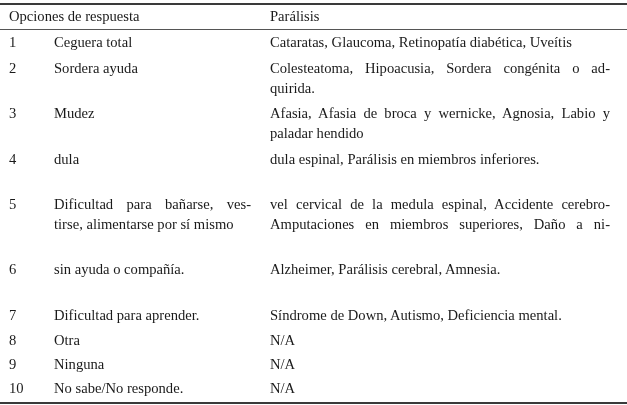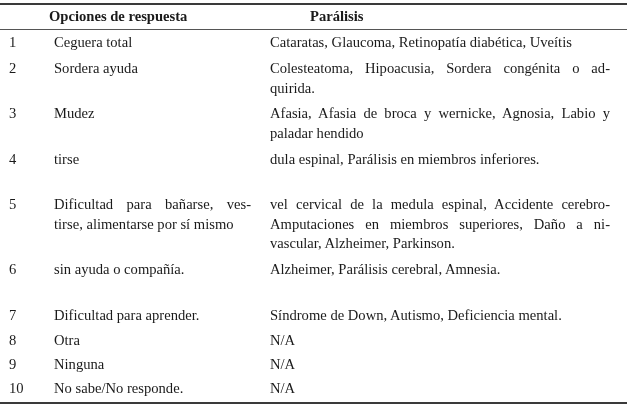--- a/index.html
+++ b/index.html
@@ -2,21 +2,21 @@
 <html><head>
 <meta charset="utf-8">
 <style>
   html, body { margin: 0; padding: 0; background: #ffffff; }
   body { width: 627px; height: 405px; overflow: hidden; position: relative;
          font-family: "Liberation Serif", "DejaVu Serif", serif; color: #1a1a1a; font-size: 14.6px; }
   .table { position: absolute; left: 0; top: 0; width: 627px; }
   .rule-top { position: absolute; left: 0; top: 3px; width: 627px; height: 1.5px; background: #3a3a3a; }
   .rule-mid { position: absolute; left: 0; top: 29px; width: 627px; height: 1px; background: #555; }
   .rule-bot { position: absolute; left: 0; top: 402px; width: 627px; height: 1.5px; background: #3a3a3a; }
-  .hdr { position: absolute; top: 7px; font-weight: bold; font-size: 14.6px; line-height: 18px; margin-left: 40px; }
+  .hdr { position: absolute; top: 7px; font-weight: normal; font-size: 14.6px; line-height: 18px; }
   .row { position: absolute; left: 0; width: 627px; line-height: 19.5px; }
   .num { position: absolute; left: 9px; }
   .opt { position: absolute; left: 54px; width: 197px; text-align: justify; }
   .pat { position: absolute; left: 270px; width: 340px; text-align: justify; }
   .line { display: block; white-space: nowrap; }
   .just { display: block; text-align: justify; text-align-last: justify; white-space: normal; }
 </style>
 </head>
 <body>
 
@@ -54,37 +54,36 @@
     </div>
     <div class="pat">
       <span class="just">Afasia, Afasia de broca y wernicke, Agnosia, Labio y</span>
       <span class="line">paladar hendido</span>
     </div>
   </div>
 
   <div class="row" style="top:150px">
     <span class="num">4</span>
     <div class="opt">
-      <span class="line">tirse</span>
+      <span class="line">dula</span>
     </div>
     <div class="pat">
       <span class="line">dula espinal, Parálisis en miembros inferiores.</span>
     </div>
   </div>
 
   <div class="row" style="top:195px">
     <span class="num">5</span>
     <div class="opt">
       <span class="just">Dificultad para bañarse, ves-</span>
       <span class="line">tirse, alimentarse por sí mismo</span>
     </div>
     <div class="pat">
       <span class="just">vel cervical de la medula espinal, Accidente cerebro-</span>
       <span class="just">Amputaciones en miembros superiores, Daño a ni-</span>
-      <span class="line">vascular, Alzheimer, Parkinson.</span>
     </div>
   </div>
 
   <div class="row" style="top:260px">
     <span class="num">6</span>
     <div class="opt">
       <span class="line">sin ayuda o compañía.</span>
     </div>
     <div class="pat">
       <span class="line">Alzheimer, Parálisis cerebral, Amnesia.</span>

